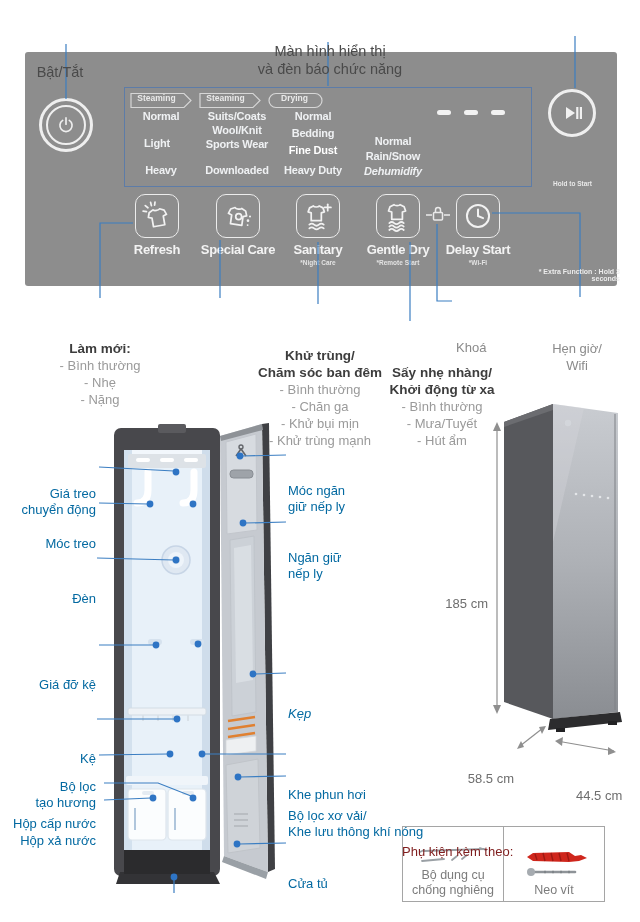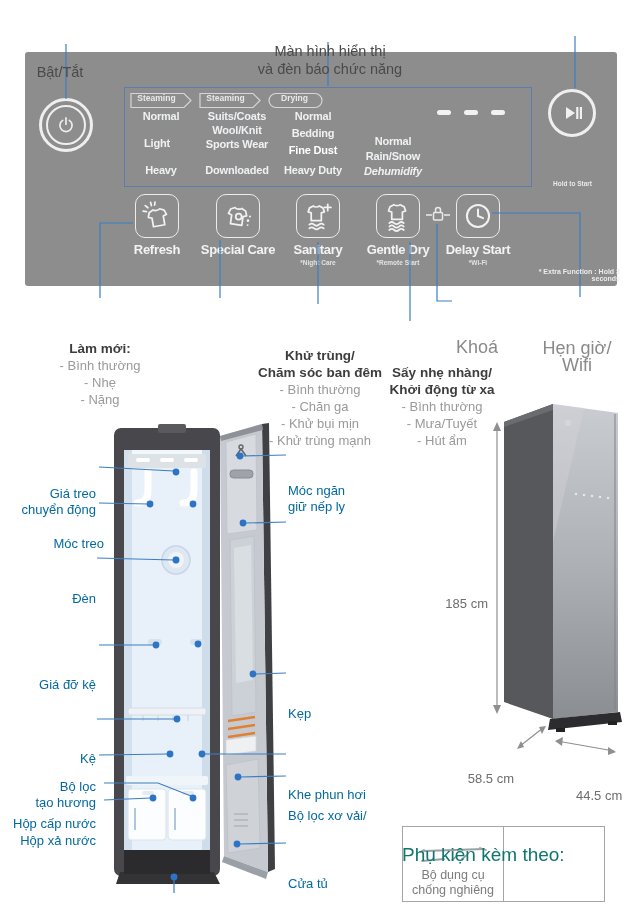--- a/index.html
+++ b/index.html
@@ -14,21 +14,21 @@
   #displaybox{left:124px;top:87px;width:406px;height:98px;border:1.5px solid #5d7ca8;z-index:2;}
   .prog{position:absolute;color:#eff1f3;font-size:11px;font-weight:bold;z-index:3;letter-spacing:-0.2px;}
   .pilltext{position:absolute;color:#e9e9e9;font-size:8.5px;font-weight:bold;z-index:4;}
   .roundbtn{position:absolute;border-radius:50%;border:3px solid #efefef;display:flex;align-items:center;justify-content:center;z-index:3;background:transparent;box-sizing:border-box;}
   .innerring{border-radius:50%;border:2px solid #efefef;display:flex;align-items:center;justify-content:center;}
   .pbtn{position:absolute;width:44px;height:44px;border:1.6px solid #ececec;border-radius:10px;top:194px;z-index:3;display:flex;align-items:center;justify-content:center;box-sizing:border-box;background:transparent;}
   .pbtn-label{position:absolute;width:90px;top:242px;color:#f3f3f3;font-size:13px;font-weight:bold;text-align:center;z-index:3;letter-spacing:-0.3px;}
   .pbtn-sub{position:absolute;width:90px;top:259px;color:#e3e3e3;font-size:6.5px;font-weight:bold;text-align:center;z-index:3;}
   .ann-title{color:#3d3d3d;font-size:13.5px;font-weight:bold;line-height:17px;}
   .ann-item{color:#9a9a9a;font-size:13px;line-height:17px;}
-  .graytitle{color:#8a8a8a;font-size:18px;line-height:17px;}
+  .graytitle{color:#8a8a8a;font-size:13px;line-height:17px;}
   .dim{color:#6e6e6e;font-size:13px;}
   #overlay{left:0;top:0;z-index:6;pointer-events:none;}
   .txt{z-index:8;margin-top:40px;}
   #acc-box{left:402px;top:826px;width:203px;height:76px;border:1px solid #a5a5a5;display:flex;z-index:2;box-sizing:border-box;}
   #acc-box .cell{position:relative;display:flex;flex-direction:column;align-items:center;justify-content:flex-end;padding-bottom:3px;}
   #acc-box .cell1{width:101px;border-right:1px solid #a5a5a5;box-sizing:border-box;}
   #acc-box .cell2{flex:1;}
   .acc-text{color:#7c7c7c;font-size:12.5px;line-height:15px;text-align:center;}
 </style>
 </head>
@@ -341,57 +341,72 @@
       <polygon points="539,727 546,726 542,734"></polygon>
       <polygon points="563,737 555,741 562,746"></polygon>
       <polygon points="608,747 616,752 608,755"></polygon>
     </g>
   </svg>
 
   <div class="abs glabel r txt" style="left:0;top:446px;width:96px;">
     <div>Giá treo</div>
     <div>chuyển động</div>
   </div>
-  <div class="abs glabel r txt" style="left:8px;top:496px;width:96px;">Móc treo</div>
+  <div class="abs glabel r txt" style="left:0;top:496px;width:96px;">Móc treo</div>
   <div class="abs glabel r txt" style="left:0;top:551px;width:96px;">Đèn</div>
   <div class="abs glabel r txt" style="left:0;top:637px;width:96px;">Giá đỡ kệ</div>
   <div class="abs glabel r txt" style="left:0;top:711px;width:96px;">Kệ</div>
   <div class="abs glabel r txt" style="left:0;top:739px;width:96px;">
     <div>Bộ lọc</div>
     <div>tạo hương</div>
   </div>
   <div class="abs glabel r txt" style="left:0;top:776px;width:96px;">Hộp cấp nước</div>
   <div class="abs glabel r txt" style="left:0;top:793px;width:96px;">Hộp xả nước</div>
   <div class="abs glabel c txt" style="left:100px;top:896px;width:150px;">Khay hứng nước</div>
 
   <div class="abs glabel txt" style="left:288px;top:443px;width:170px;">
     <div>Móc ngăn</div>
     <div>giữ nếp ly</div>
   </div>
-  <div class="abs glabel txt" style="left:288px;top:666px;width:170px;">Kẹp</div>
+  <div class="abs glabel txt" style="left:288px;top:510px;width:170px;">
+    <div>Ngăn giữ</div>
+    <div>nếp ly</div>
+  </div>
+  <div class="abs glabel txt" style="left:288px;top:666px;width:170px;font-style:italic;">Kẹp</div>
   <div class="abs glabel txt" style="left:288px;top:747px;width:170px;">Khe phun hơi</div>
   <div class="abs glabel txt" style="left:288px;top:768px;width:170px;">
     <div>Bộ lọc xơ vải/</div>
+    <div>Khe lưu thông khí nóng</div>
   </div>
   <div class="abs glabel txt" style="left:288px;top:836px;width:170px;">Cửa tủ</div>
 
   <div class="abs dim r txt" style="left:428px;top:556px;width:60px;">185 cm</div>
   <div class="abs dim r txt" style="left:452px;top:731px;width:62px;">58.5 cm</div>
   <div class="abs dim txt" style="left:576px;top:748px;width:62px;">44.5 cm</div>
 
-  <div class="abs txt" style="left:402px;top:804px;width:220px;color:#0f766e;font-size:19px;">Phụ kiện kèm theo:</div>
+  <div class="abs txt" style="left:402px;top:804px;width:220px;color:#7f1d1d;font-size:13px;">Phụ kiện kèm theo:</div>
   <div id="acc-box" class="abs">
     <div class="cell cell1">
       <svg width="86" height="24" viewBox="0 0 86 24">
         <g stroke="#9aa0a5" stroke-width="1.8" fill="none" stroke-linecap="round">
           <path d="M14,7 L74,5"></path>
             <path d="M10,8 l4,-2"></path>
             <path d="M70,4 l6,2"></path>
           <path d="M12,17 L34,15"></path>
             <path d="M42,16 l5,-4 M52,15 l5,-4"></path>
         </g>
       </svg>
       <div class="acc-text">Bộ dụng cụ</div>
       <div class="acc-text">chống nghiêng</div>
     </div>
+    <div class="cell cell2">
+      <svg width="86" height="34" viewBox="0 0 86 34">
+        <polygon points="16,8 22,4 58,3 64,7 70,6 76,9 68,12 58,13 22,12" fill="#cf261c"></polygon>
+        <path d="M24,5 l2,6 M32,4 l2,8 M40,4 l2,8 M48,4 l2,8 M56,4 l2,8" stroke="#9e1812" stroke-width="1.4"></path>
+        <path d="M24,23 H64" stroke="#8e9398" stroke-width="2.6" stroke-linecap="round"></path>
+        <circle cx="20" cy="23" r="4" fill="#a6abb0"></circle>
+        <path d="M34,21.7 v2.6 M42,21.7 v2.6 M50,21.7 v2.6 M58,21.7 v2.6" stroke="#6f7478" stroke-width="1"></path>
+      </svg>
+      <div class="acc-text">Neo vít</div>
+    </div>
   </div>
 
 </div>
 
 </body></html>

